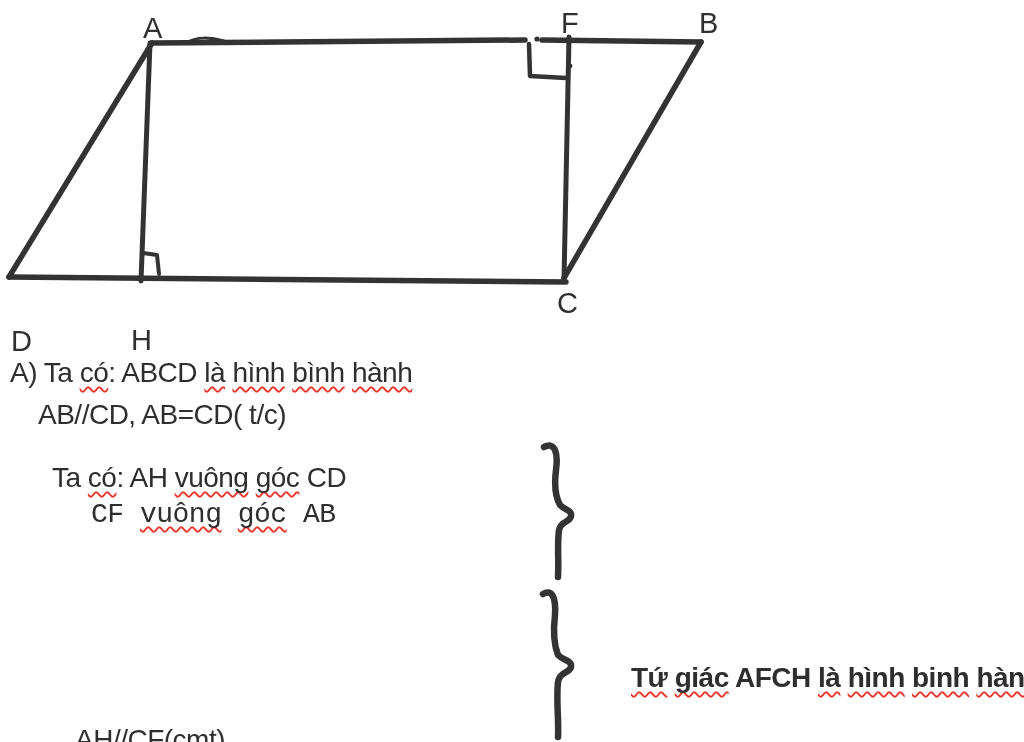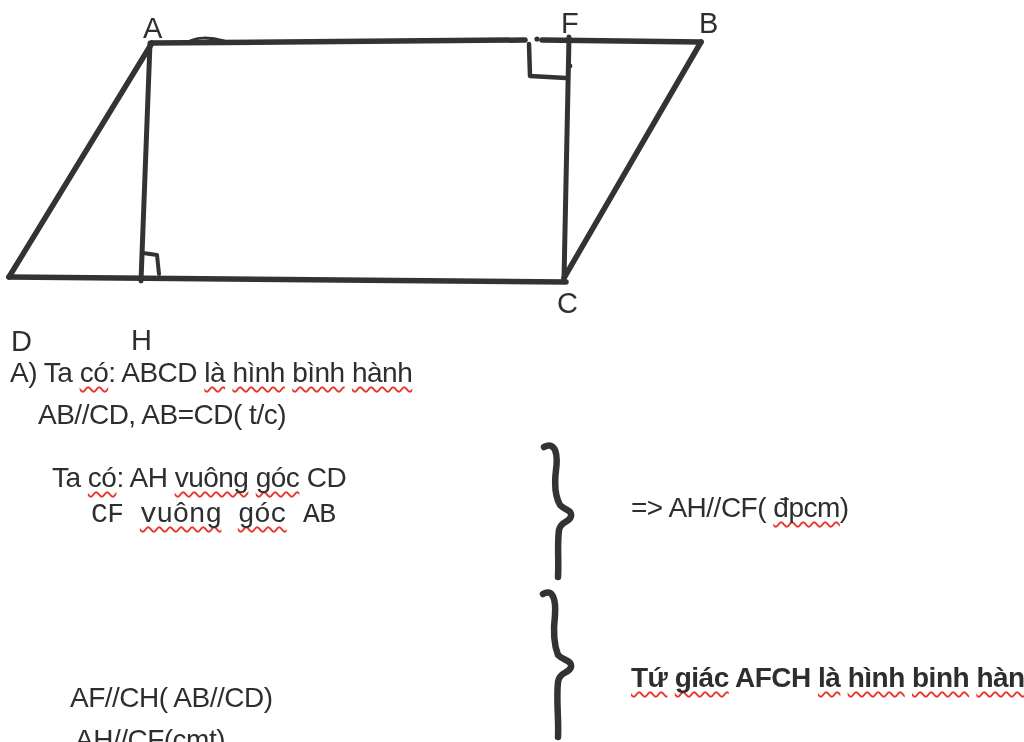--- a/index.html
+++ b/index.html
@@ -60,19 +60,17 @@
       <text x="11" y="351">D</text>
       <text x="131" y="350">H</text>
     </g>
   </svg>
 
   <div class="line" style="left:10px;  top:357px;"><span>A) Ta </span><span class="sq">có</span><span>: ABCD </span><span class="sq">là</span><span> </span><span class="sq">hình</span><span> </span><span class="sq">bình</span><span> </span><span class="sq">hành</span></div>
   <div class="line" style="left:38px;  top:399px;"><span>AB//CD, AB=CD( t/c)</span></div>
 
   <div class="line" style="left:16px;  top:462px;margin-left:36px;"><span>Ta </span><span class="sq">có</span><span>: AH </span><span class="sq">vuông</span><span> </span><span class="sq">góc</span><span> CD</span></div>
   <div class="line" style="left:91px;  top:499px;font-family:Liberation Mono, monospace;"><span>CF </span><span class="sq">vuông</span><span> </span><span class="sq">góc</span><span> AB</span></div>
-  <div class="line" style="left:631px; top:492px;"><span>=&gt; AH//CF( </span><span class="sq">đpcm</span><span>)</span></div>
 
   <div class="line" style="left:75px;  top:680px;margin-top:44px;"><span>AH//CF(</span><span class="sq">cmt</span><span>)</span></div>
-  <div class="line" style="left:70px;  top:682px;"><span>AF//CH( AB//CD)</span></div>
   <div class="line" style="left:631px; top:662px;font-weight:bold;"><span class="sq">Tứ</span><span> </span><span class="sq">giác</span><span> AFCH </span><span class="sq">là</span><span> </span><span class="sq">hình</span><span> </span><span class="sq">binh</span><span> </span><span class="sq">hành</span></div>
 
 </div>
 
 </body></html>

